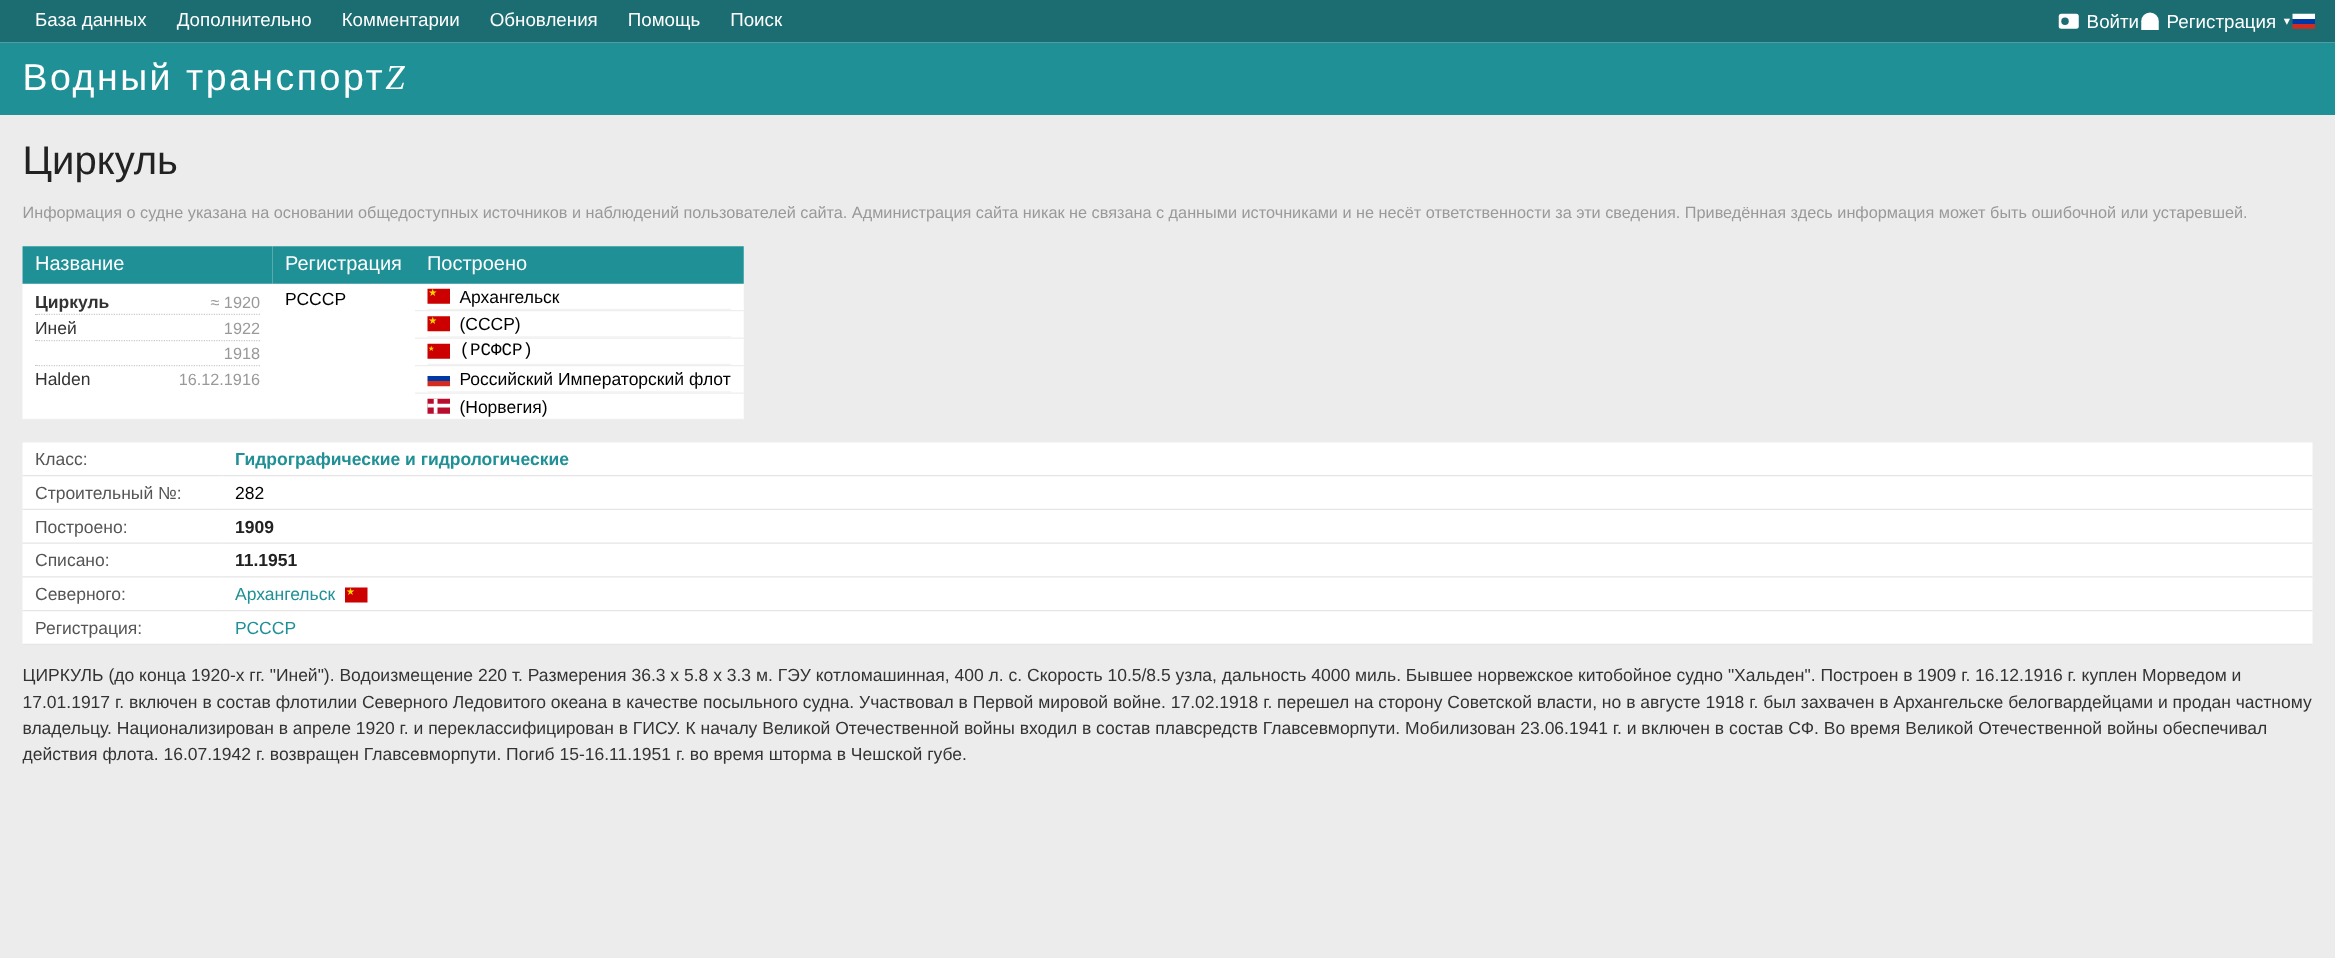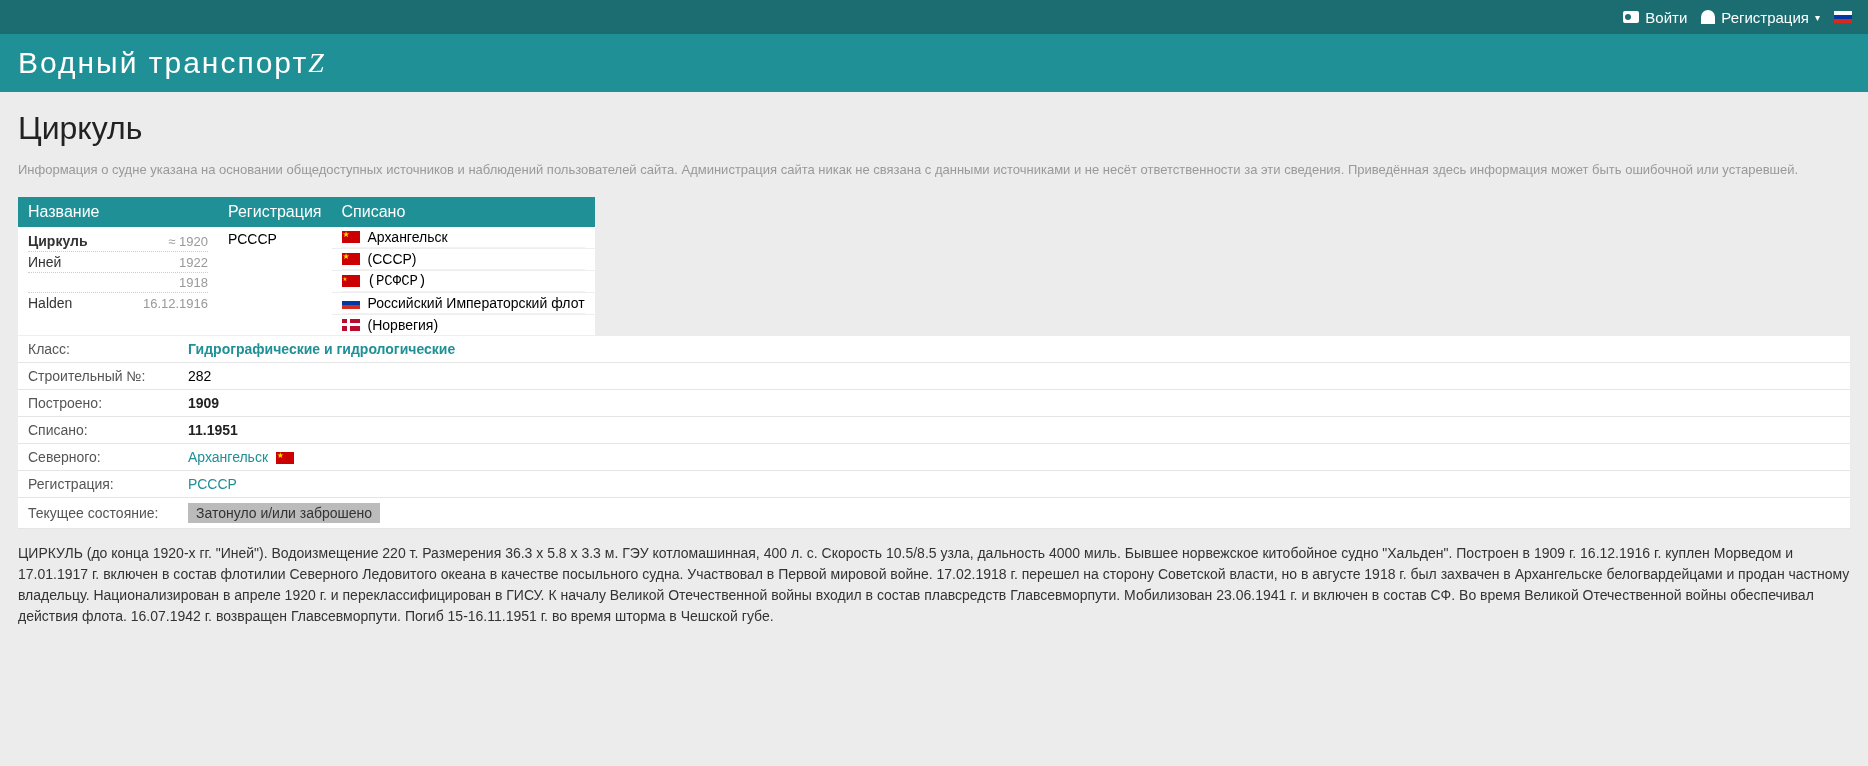--- a/index.html
+++ b/index.html
@@ -1,38 +1,38 @@
 <!DOCTYPE html>
 <html><head>
 <meta charset="utf-8">
 <style>
 * { box-sizing: border-box; margin: 0; padding: 0; }
 body { font-family: Arial, sans-serif; font-size: 14px; background: #ececec; }
 .topnav { background: #1b6d71; display: flex; align-items: center; height: 34px; padding: 0 16px; color: #fff; }
 .topnav-left { display: flex; gap: 0; }
 .topnav-left a { color: #fff; text-decoration: none; padding: 0 12px; line-height: 34px; font-size: 15px; }
-.topnav-right { margin-left: auto; display: flex; align-items: center; gap: 14px; }
+.topnav-right { margin-left: auto; display: flex; align-items: center; gap: 2px; }
 .topnav-right a { color: #fff; text-decoration: none; display: flex; align-items: center; gap: 6px; font-size: 15px; }
 .icon-card { width:16px; height:12px; background:#fff; border-radius:2px; display:inline-block; position:relative; }
 .icon-card::after { content:''; position:absolute; left:2px; top:3px; width:6px; height:6px; background:#1b6d71; border-radius:50%; }
 .icon-user { width:14px; height:14px; display:inline-block; background:#fff; border-radius:50% 50% 0 0; position:relative; }
 .flag-ru { display:inline-block; width:18px; height:12px; background: linear-gradient(to bottom, #fff 0 33%, #0039a6 33% 66%, #d52b1e 66% 100%); }
 .flag-ussr { display:inline-block; width:18px; height:12px; background: #cc0000; position:relative; }
 .flag-ussr::after { content:'★'; color:gold; font-size:8px; position:absolute; left:1px; top:-1px; }
 .flag-imp { display:inline-block; width:18px; height:12px; background: linear-gradient(to bottom, #fff 0 33%, #0039a6 33% 66%, #d52b1e 66% 100%); }
 .flag-no { display:inline-block; width:18px; height:12px; background:#ba0c2f; position:relative; }
 .flag-no::before { content:''; position:absolute; background:#fff; left:5px; top:0; width:3px; height:12px; }
 .flag-no::after { content:''; position:absolute; background:#fff; left:0; top:4px; width:18px; height:3px; }
 .banner { background: #1e9096; padding: 12px 18px; }
 .banner-title { color:#fff; font-size: 30px; font-weight: normal; letter-spacing: 2px; display:flex; align-items:center; gap:0; }
 .logo-z { font-style:italic; font-size:28px; font-family: serif; }
 .content { padding: 18px; }
 h1.page-title { font-size: 32px; font-weight: normal; color:#222; margin-bottom: 14px; }
 .disclaimer { color:#999; font-size:13px; line-height:1.4; margin-bottom:18px; }
-.summary-table { border-collapse: collapse; background:#fff; min-width:540px; }
+.summary-table { border-collapse: collapse; background:#fff; min-width:540px; margin-bottom:18px;}
 .summary-table th { background:#1e9096; color:#fff; text-align:left; padding:6px 10px; font-weight:normal; font-size:16px; }
 .summary-table td { padding:4px 10px; border-bottom:1px solid #eee; vertical-align:top; font-size:14px; }
 .names-col { width:200px; position:relative; }
 .name-row { display:flex; justify-content:space-between; align-items:center; border-bottom: 1px dotted #ccc; padding: 2px 0;}
 .name-label { color:#333; }
 .name-label.bold { font-weight:bold; }
 .name-date { color:#999; font-size:13px; }
 .port-row { display:flex; align-items:center; gap:8px; padding:2px 0; border-bottom:1px solid #f2f2f2;}
 .details-table { width:100%; border-collapse:collapse; background:#fff; margin-bottom:14px;}
 .details-table td { padding:5px 10px; border-bottom:1px solid #e5e5e5; font-size:14px;}
@@ -40,20 +40,28 @@
 .details-table td.val a { color:#1e9096; text-decoration:none; font-weight:bold; }
 .details-table td.val .link { color:#1e9096; font-weight:normal;}
 .details-table td.val.bold { font-weight:bold; color:#222;}
 .status-box { background:#bbb; color:#333; padding:2px 8px; display:inline-block;}
 .desc { font-size:14px; color:#333; line-height:1.5; }
 </style>
 </head>
 <body>
 
 <div class="topnav">
+  <div class="topnav-left">
+    <a href="#">База данных</a>
+    <a href="#">Дополнительно</a>
+    <a href="#">Комментарии</a>
+    <a href="#">Обновления</a>
+    <a href="#">Помощь</a>
+    <a href="#">Поиск</a>
+  </div>
   <div class="topnav-right">
     <a href="#">
       <span class="icon-card"></span>
       <span>Войти</span>
     </a>
     <a href="#">
       <span class="icon-user"></span>
       <span>Регистрация</span>
       <span style="font-size:10px;">▾</span>
     </a>
@@ -70,21 +78,21 @@
 
 <div class="content">
   <h1 class="page-title">Циркуль</h1>
   <p class="disclaimer">Информация о судне указана на основании общедоступных источников и наблюдений пользователей сайта. Администрация сайта никак не связана с данными источниками и не несёт ответственности за эти сведения. Приведённая здесь информация может быть ошибочной или устаревшей.</p>
 
   <table class="summary-table">
     <thead>
       <tr>
         <th>Название</th>
         <th>Регистрация</th>
-        <th>Списано</th>
+        <th>Построено</th>
       </tr>
     </thead>
     <tbody>
       <tr>
         <td class="names-col" rowspan="5">
           <div class="name-row">
             <span class="name-label bold">Циркуль</span>
             <span class="name-date">≈ 1920</span>
           </div>
           <div class="name-row">
@@ -165,21 +173,17 @@
       <td class="label">Северного:</td>
       <td class="val">
         <a href="#" class="link">Архангельск</a>
         &nbsp;<span class="flag-ussr" style="vertical-align:middle;"></span>
       </td>
     </tr>
     <tr>
       <td class="label">Регистрация:</td>
       <td class="val"><a href="#" class="link">РСССР</a></td>
     </tr>
-    <tr>
-      <td class="label">Текущее состояние:</td>
-      <td class="val"><span class="status-box">Затонуло и/или заброшено</span></td>
-    </tr>
   </tbody>
     </table>
 
   <p class="desc">ЦИРКУЛЬ (до конца 1920-х гг. "Иней"). Водоизмещение 220 т. Размерения 36.3 х 5.8 х 3.3 м. ГЭУ котломашинная, 400 л. с. Скорость 10.5/8.5 узла, дальность 4000 миль. Бывшее норвежское китобойное судно "Хальден". Построен в 1909 г. 16.12.1916 г. куплен Морведом и 17.01.1917 г. включен в состав флотилии Северного Ледовитого океана в качестве посыльного судна. Участвовал в Первой мировой войне. 17.02.1918 г. перешел на сторону Советской власти, но в августе 1918 г. был захвачен в Архангельске белогвардейцами и продан частному владельцу. Национализирован в апреле 1920 г. и переклассифицирован в ГИСУ. К началу Великой Отечественной войны входил в состав плавсредств Главсевморпути. Мобилизован 23.06.1941 г. и включен в состав СФ. Во время Великой Отечественной войны обеспечивал действия флота. 16.07.1942 г. возвращен Главсевморпути. Погиб 15-16.11.1951 г. во время шторма в Чешской губе.</p>
 </div>
 
 </body></html>

